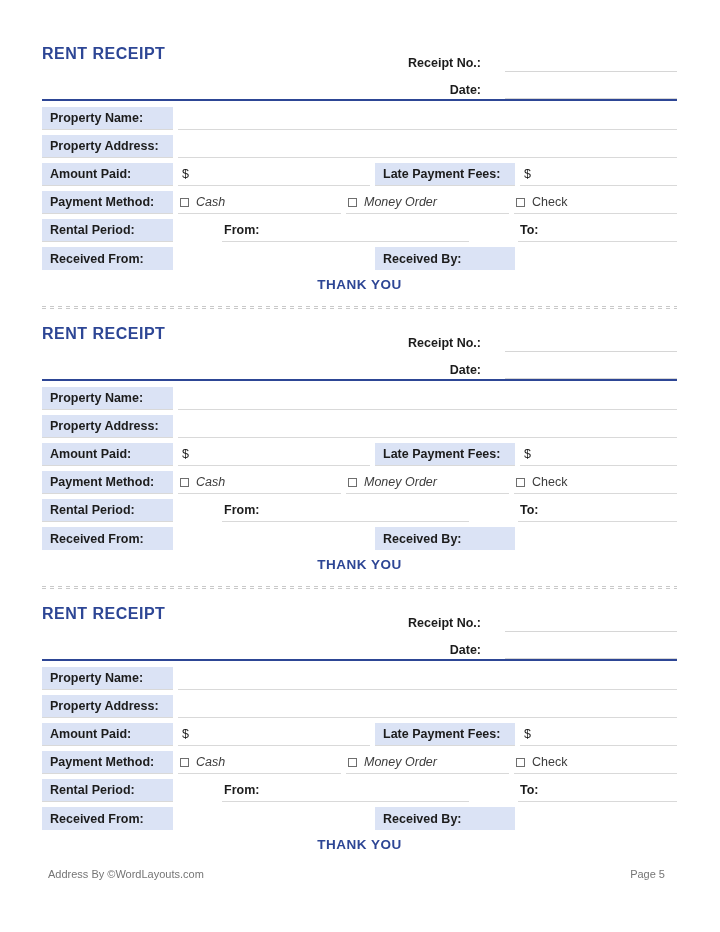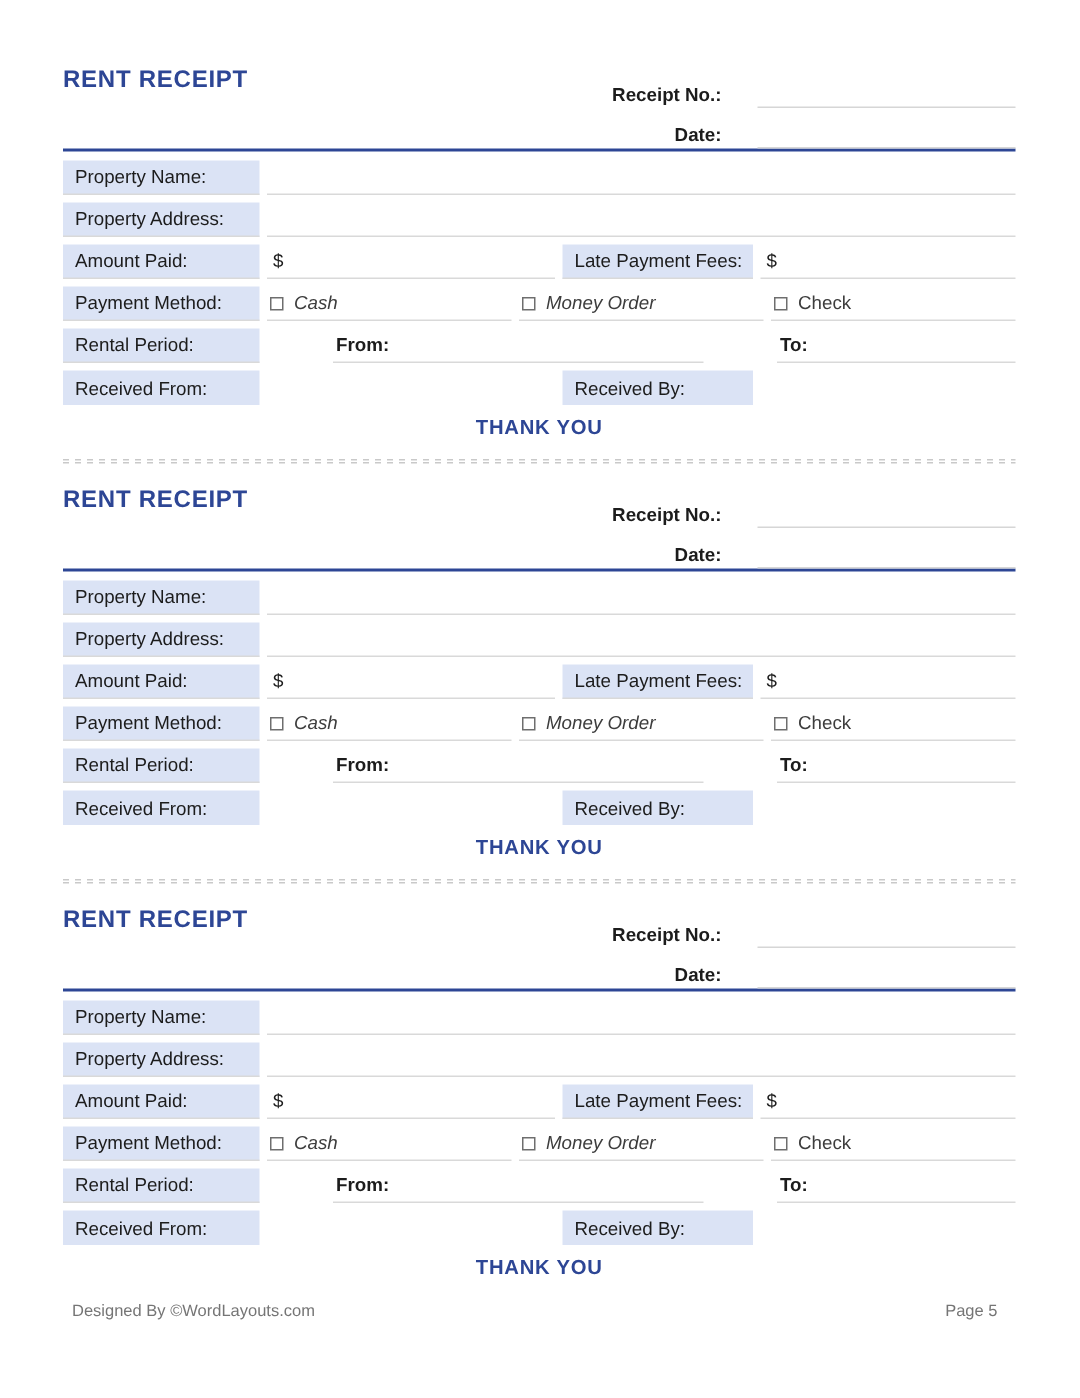--- a/index.html
+++ b/index.html
@@ -26,24 +26,24 @@
   .hfield{display:flex;align-items:flex-end;justify-content:flex-end;height:27px;}
   .hlabel{font-weight:700;font-size:12.5px;padding-bottom:2px;margin-right:24px;white-space:nowrap;}
   .hline{width:172px;height:17px;border-bottom:1px solid var(--underline);font-size:12px;}
   .rule{height:2px;background:var(--accent);}
 
   
   .rows{margin-top:6px;}
   .row{display:flex;gap:5px;margin-bottom:5px;font-size:12.5px;}
   .cell{height:23px;display:flex;align-items:center;border-bottom:1px solid var(--row-border);overflow:hidden;}
   .row-last .cell{border-bottom:none;}
-  .lbl{background:var(--label-bg);font-weight:400;padding-left:8px;white-space:nowrap;}
+  .lbl{background:var(--label-bg);font-weight:700;padding-left:8px;white-space:nowrap;}
   .w131{width:131px;flex:none;}
   .w192{width:192px;flex:none;}
-  .w127{width:127px;flex:none;}
+  .w127{width:140px;flex:none;}
   .w247{width:247px;flex:none;}
   .w163{width:163px;flex:none;font-style:italic;}
   .grow{flex:1;}
   .val{padding-left:4px;}
   .opt{padding-left:2px;color:var(--option-text);}
   .box{width:9px;height:9px;border:1px solid #6e6e6e;background:#fff;margin-right:7px;flex:none;}
   .pl2{padding-left:2px;margin-left:44px;}
   .bold{font-weight:700;}
 
   .thankyou{margin-top:7px;text-align:center;font-size:13.5px;font-weight:700;letter-spacing:.5px;color:var(--accent);}
@@ -323,17 +323,17 @@
           </div>
 
         </div>
 
         <div class="thankyou">THANK YOU</div>
 
       </div>
     </div>
 
   <div class="page-footer">
-    <span>Designed By ©WordLayouts.com</span>
+    <span>Address By ©WordLayouts.com</span>
     <span>Page 5</span>
   </div>
 
 </div>
 
 </body></html>

